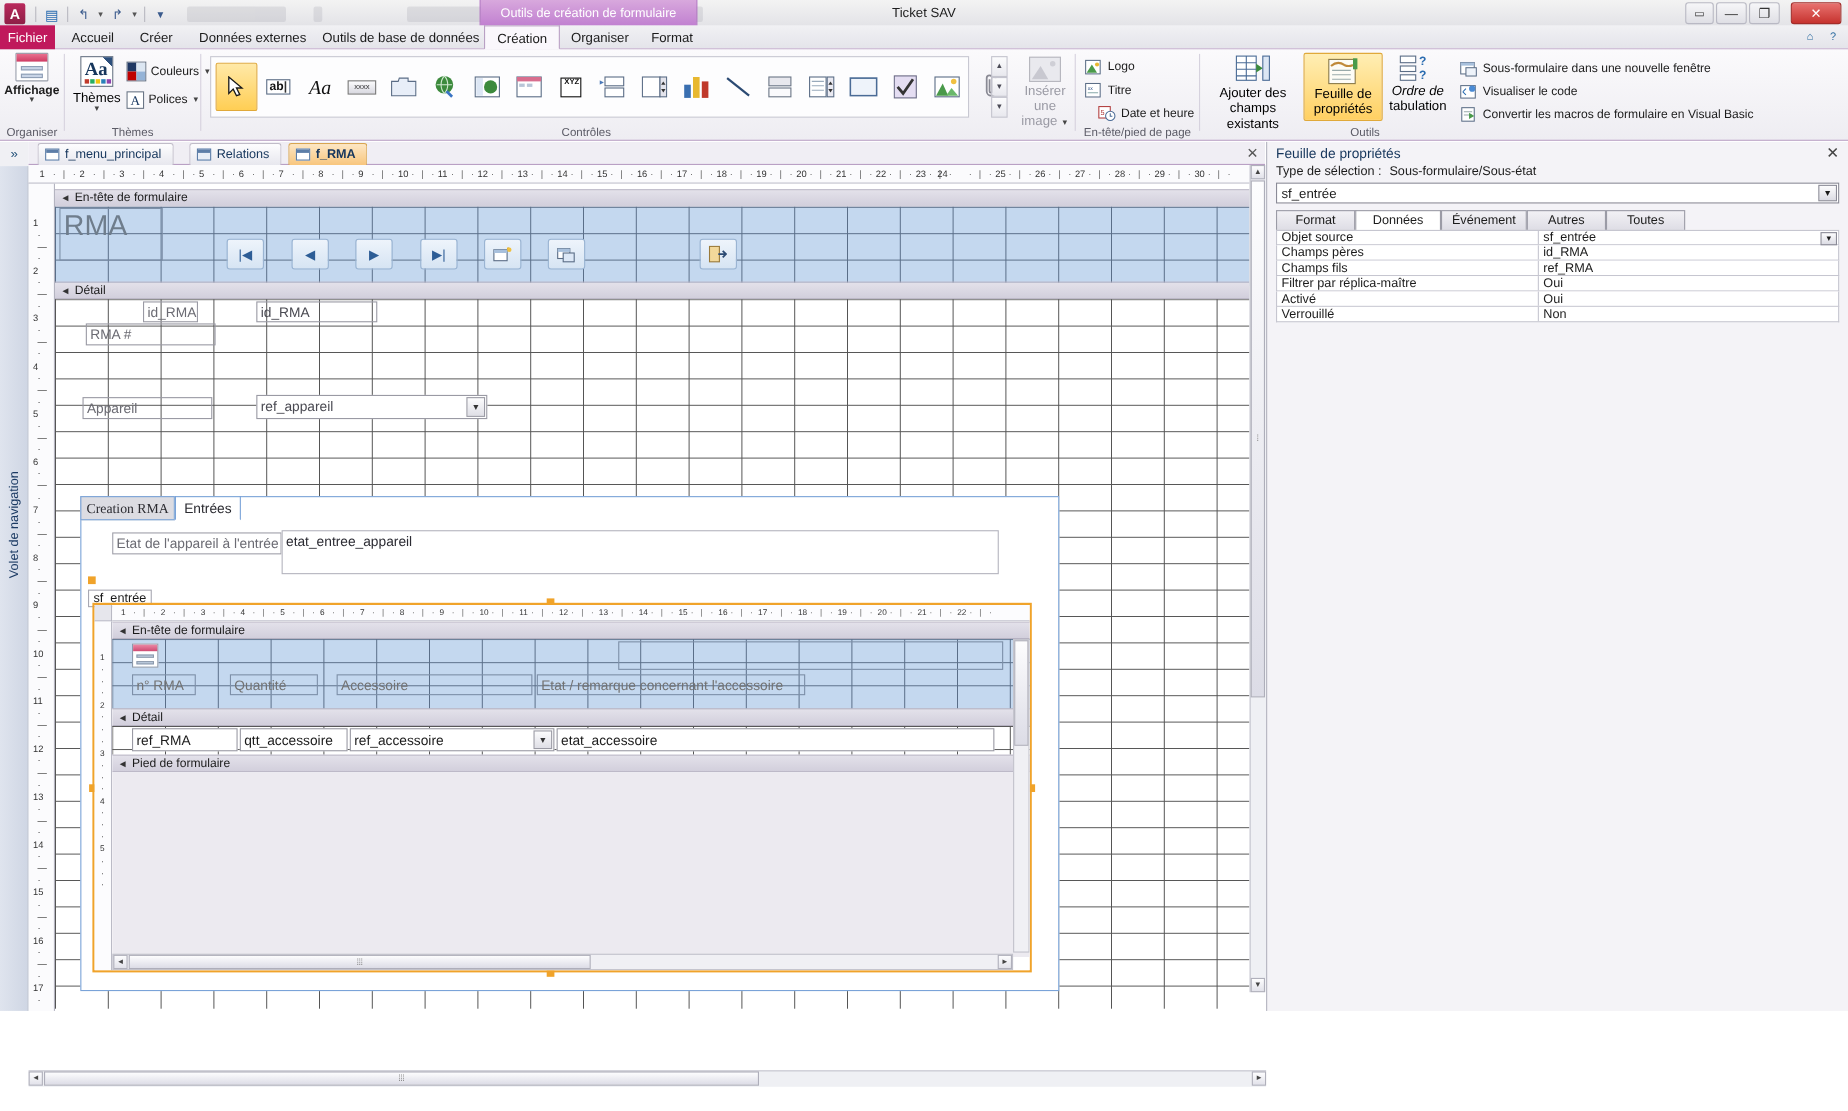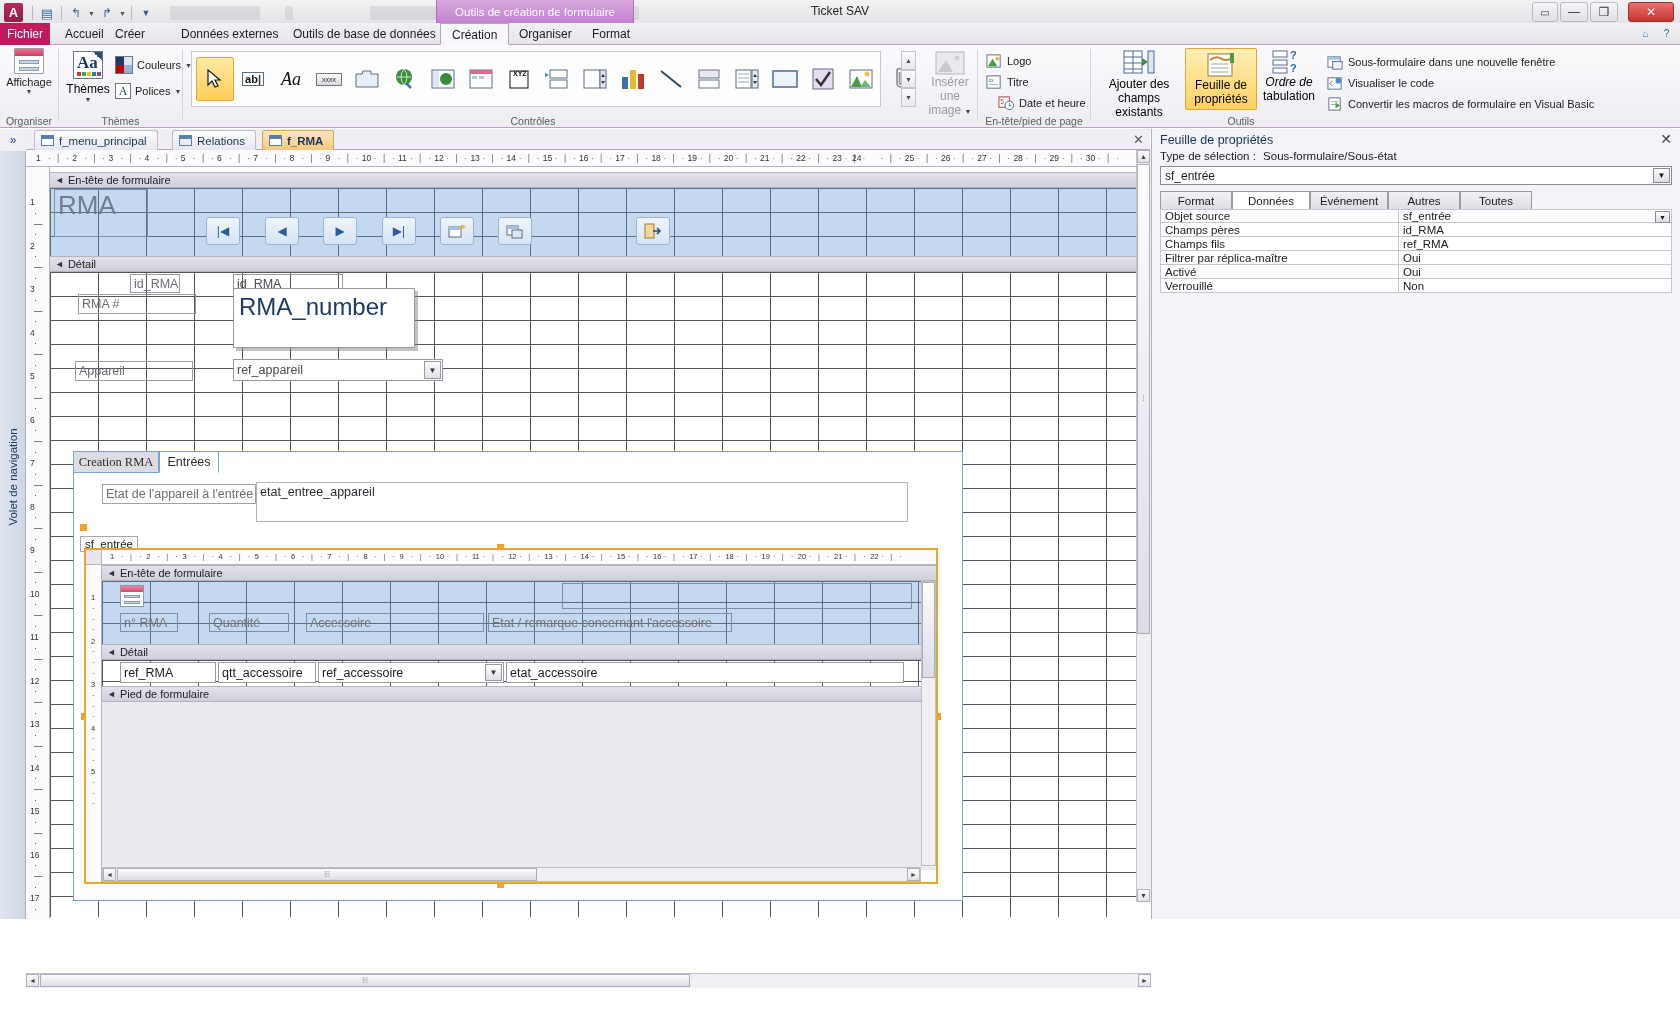--- a/index.html
+++ b/index.html
@@ -69,21 +69,21 @@
     background: linear-gradient(#fbfafc, #eeedf2);
     border-bottom: 1px solid #b9a0c4;
   }
   .rgroup { position: absolute; top: 0; height: 83px; }
   .rgroup-sep { position: absolute; top: 4px; width: 1px; height: 70px; background: #d6d2de; }
   .rgroup-label {
     position: absolute; bottom: 1px; width: 100%; text-align: center;
     font-size: 10.5px; color: #5b5b66;
   }
   .big-btn { display: flex; flex-direction: column; align-items: center; justify-content: flex-start;
-    width: 100%; height: 64px; padding-top: 3px; }
+    width: 100%; height: 64px; padding-top: 3px; font-weight: bold; }
   .big-btn .lbl { font-size: 11px; color: #1c1c1c; text-align: center; line-height: 12px; margin-top: 2px; }
   .drop-caret { font-size: 7px; color: #444; line-height: 7px; }
 
   
   .icn { display: inline-block; position: relative; }
   .icn-view { width: 30px; height: 26px; background: #fff; border: 1px solid #9aa0ac; border-radius: 1px; }
   .icn-view::before { content: ""; position: absolute; left: 0; top: 0; right: 0; height: 7px;
     background: linear-gradient(#e9708f, #cf3b63); }
   .icn-view i { position: absolute; left: 4px; height: 4px; background: #c8d4e6; border: 1px solid #8f9fb6; display: block; }
   .icn-theme { width: 30px; height: 28px; background: #fff; border: 1px solid #6b7686; display: inline-block; position: relative; }
@@ -284,21 +284,21 @@
     <div class="win-title">Ticket SAV</div>
     <div class="win-ctrl win-restore-small" style="font-size:10px;">▭</div>
     <div class="win-ctrl win-min">—</div>
     <div class="win-ctrl win-max">❐</div>
     <div class="win-ctrl win-close">✕</div>
   </div>
 
   <div class="ribbon-tabs">
     <div class="rtab file">Fichier</div>
     <div class="rtab" style="left:54px;">Accueil</div>
-    <div class="rtab" style="left:104px;">Créer</div>
+    <div class="rtab" style="left:116px;">Créer</div>
     <div class="rtab" style="left:170px;">Données externes</div>
     <div class="rtab" style="left:282px;">Outils de base de données</div>
     <div class="rtab active" style="left:440px;">Création</div>
     <div class="rtab" style="left:508px;">Organiser</div>
     <div class="rtab" style="left:581px;">Format</div>
     <div class="ribbon-help">
       <div class="rh-icon">⌂</div>
       <div class="rh-icon">?</div>
     </div>
   </div>
@@ -891,23 +891,20 @@
     <div class="lbl-ctl" style="left:80px;top:107px;width:50px;height:19px;">
       <span>id_RMA</span>
     </div>
     <div class="lbl-ctl" style="left:183px;top:107px;width:110px;height:19px;color:#4a4a52;">
       <span>id_RMA</span>
     </div>
     <div class="lbl-ctl" style="left:28px;top:127px;width:118px;height:20px;">
       <span>RMA #</span>
     </div>
 
-    <div class="rma-big" style="left:183px;top:121px;width:182px;height:60px;">
-      <span>RMA_number</span>
-    </div>
 
     <div class="lbl-ctl" style="left:25px;top:194px;width:118px;height:20px;">
       <span>Appareil</span>
     </div>
     <div class="fld" style="left:183px;top:192px;width:210px;height:22px;color:#4a4a52;">
       <span>ref_appareil</span>
       <span class="combo-arrow">▼</span>
     </div>
 
     <div class="tabctl" style="left:23px;top:284px;width:890px;height:450px;">

